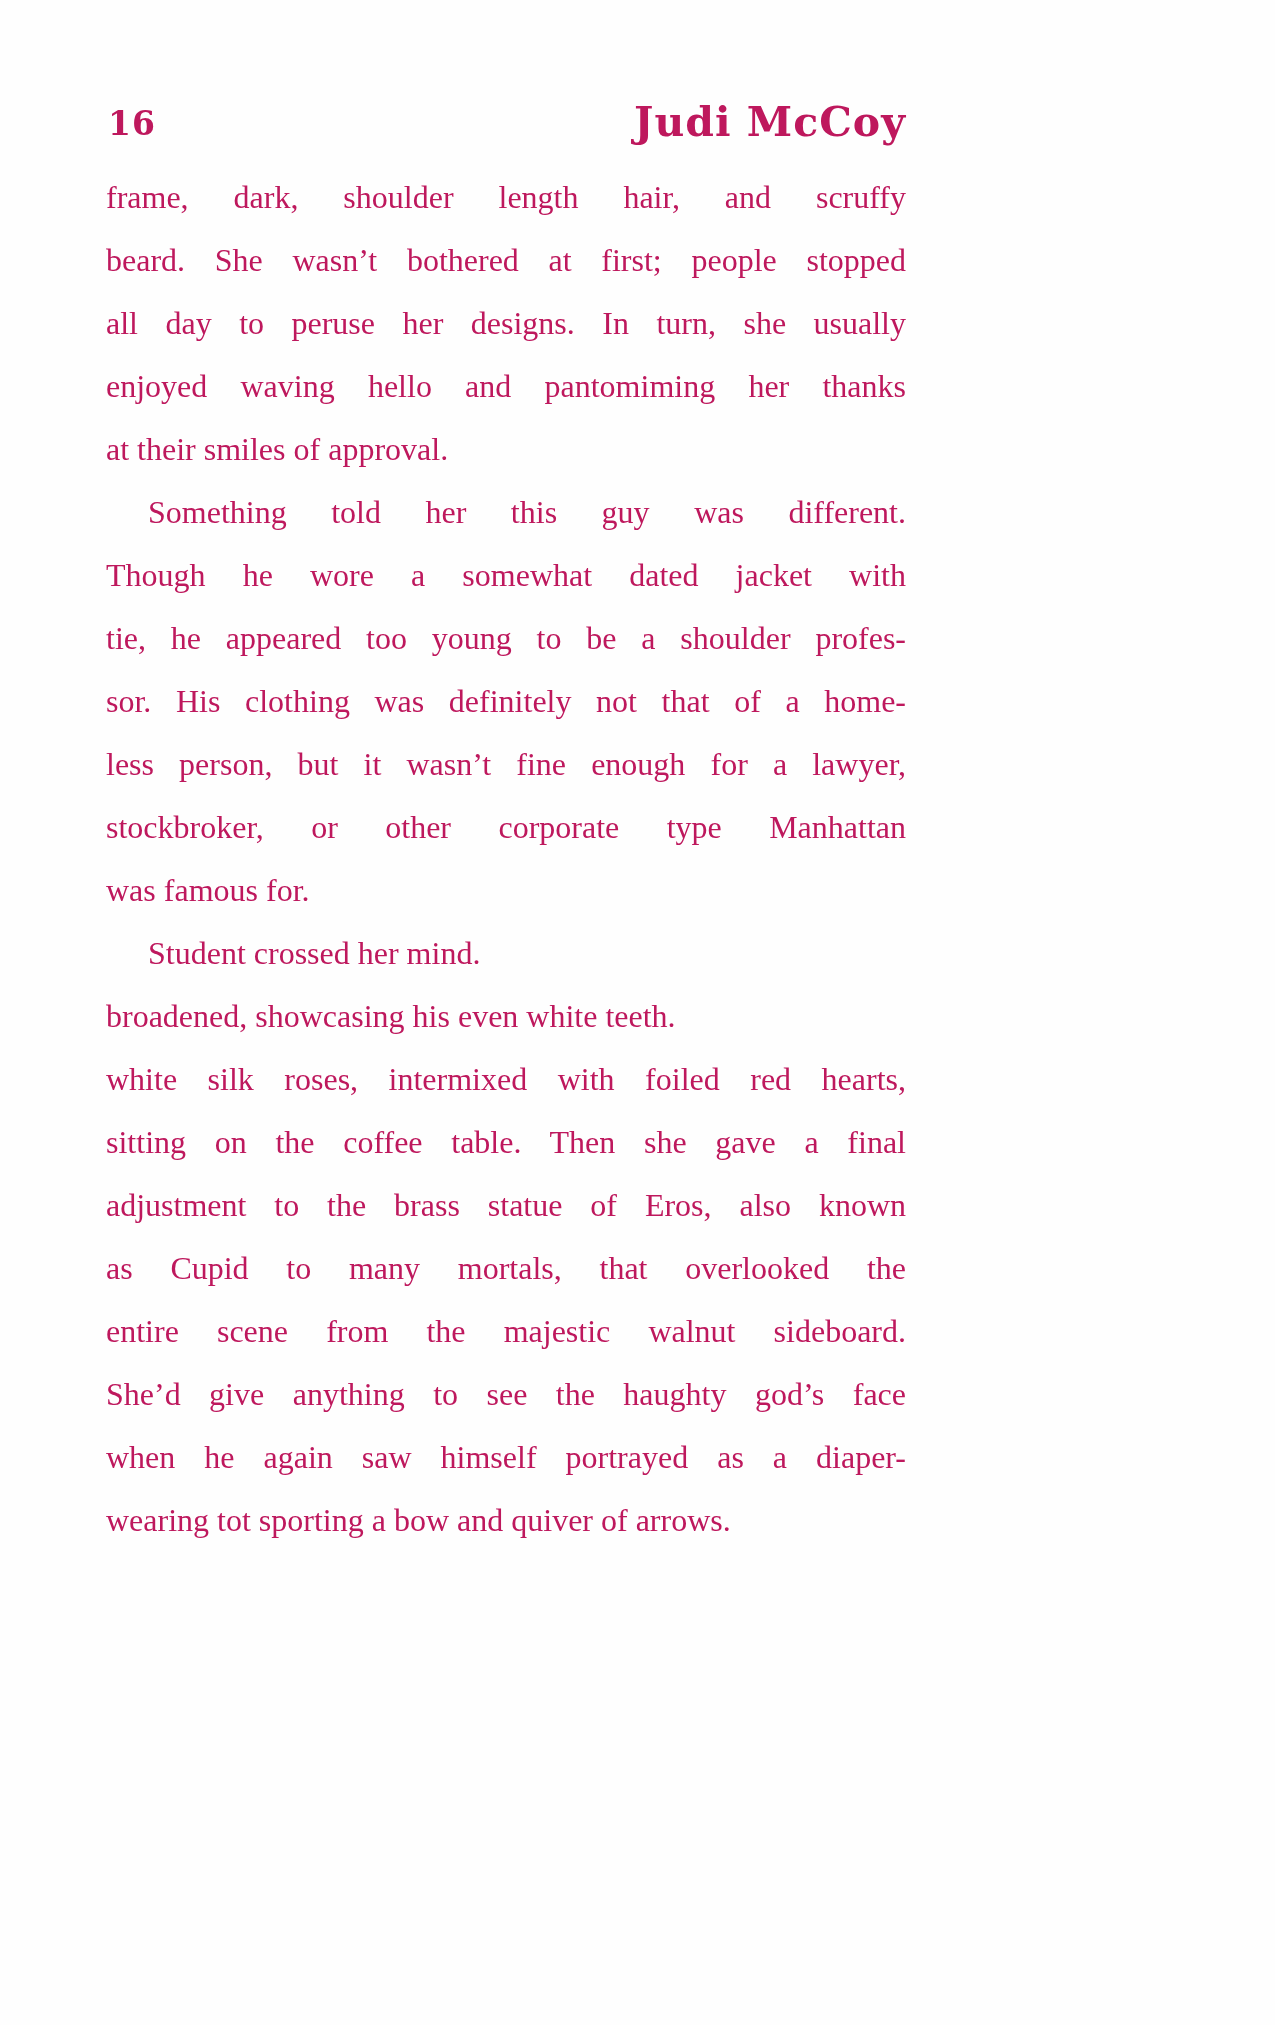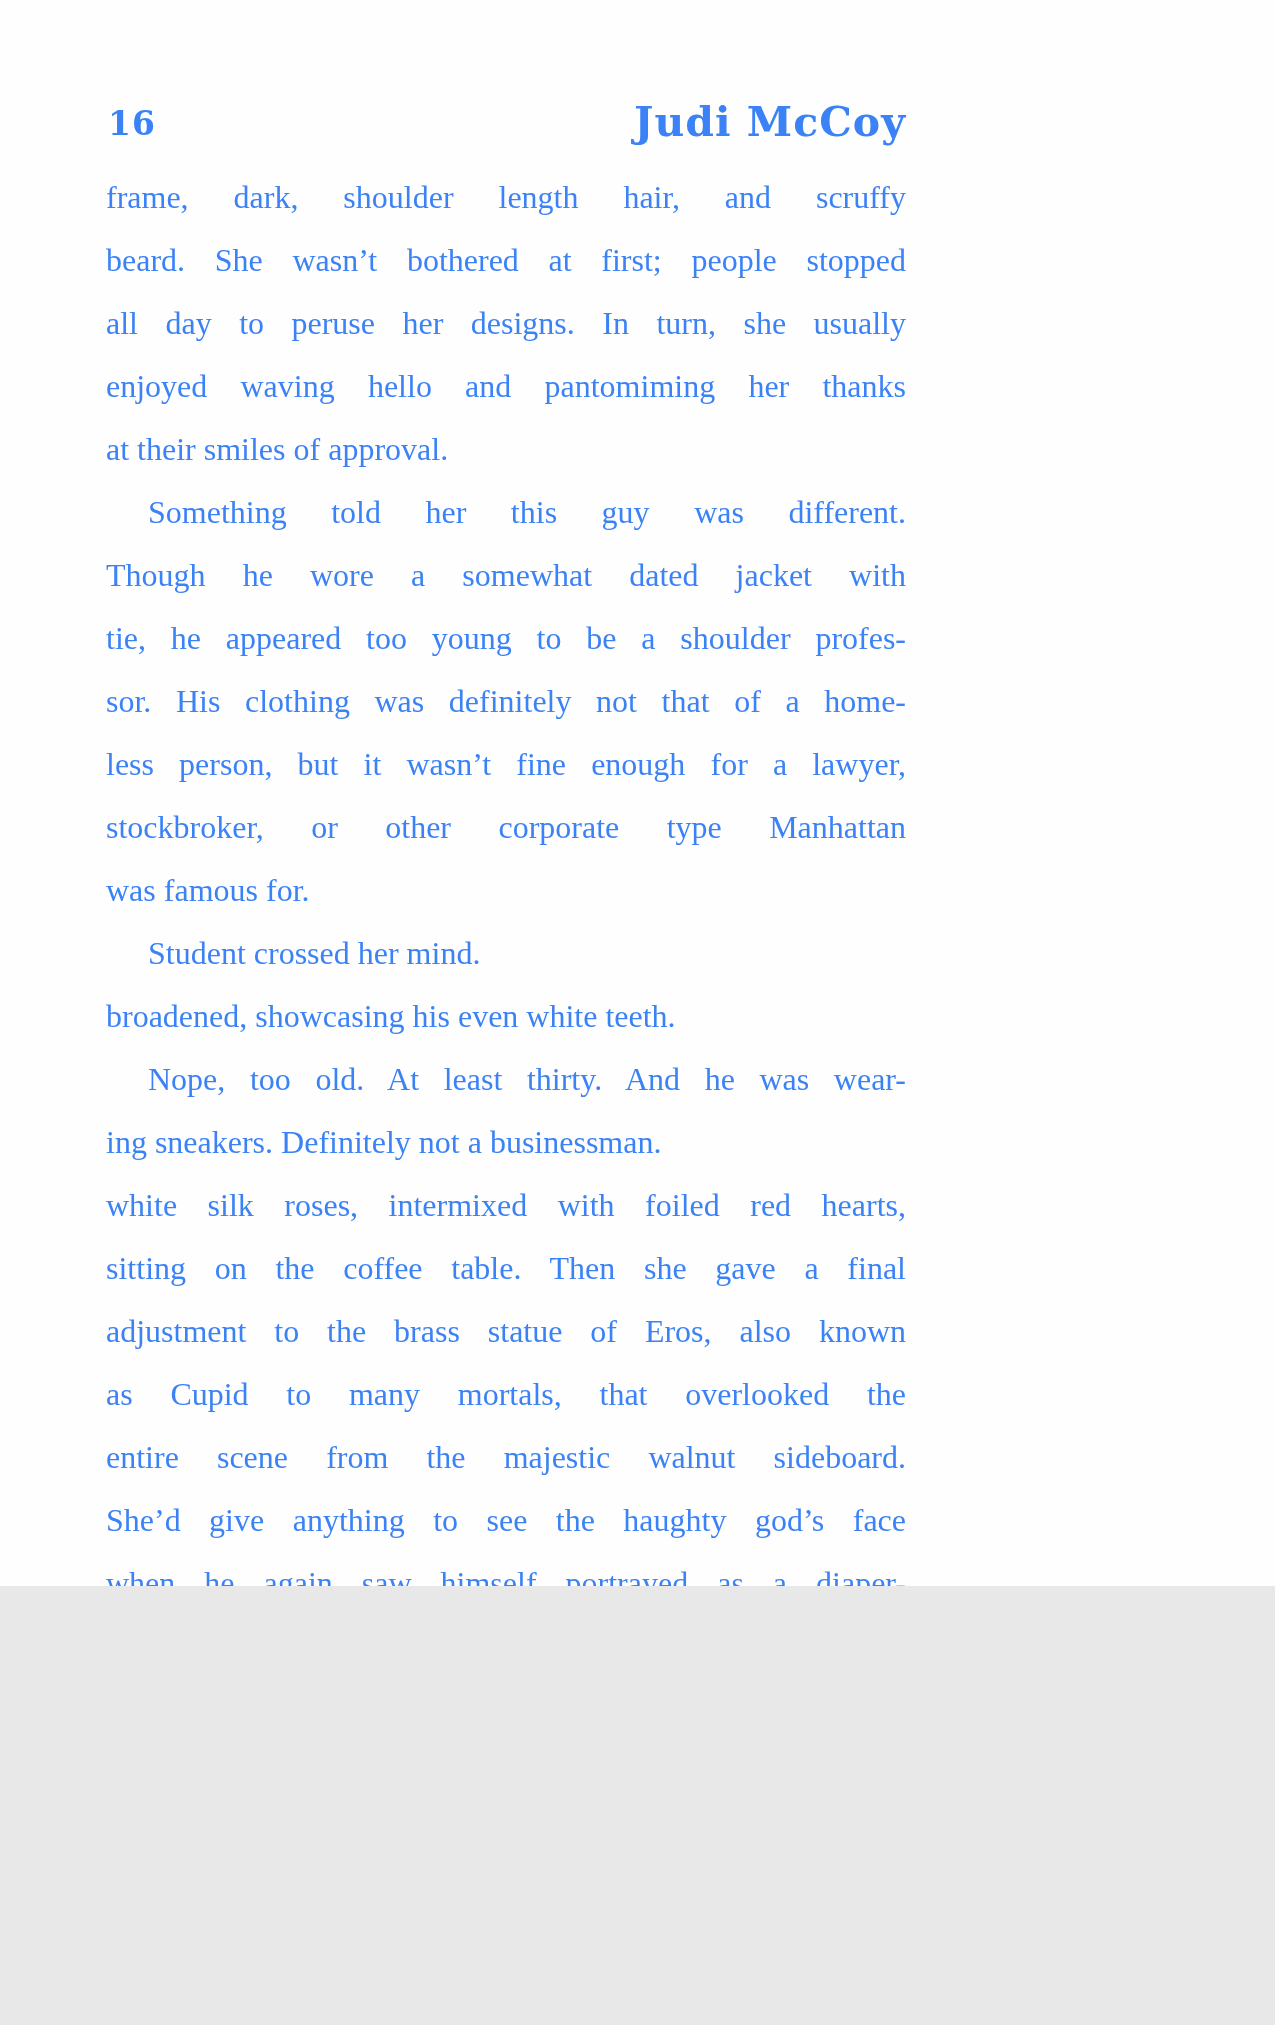--- a/index.html
+++ b/index.html
@@ -3,23 +3,23 @@
 <meta charset="utf-8">
 <style>
   html, body {
     margin: 0;
     padding: 0;
     background: #e8e8e8;
   }
   .page {
     position: relative;
     width: 1275px;
-    height: 1586px;
+    height: 2025px;
     background: #fefefe;
-    color: #3b82f6;
+    color: #be185d;
     overflow: hidden;
     font-family: "Liberation Serif", "DejaVu Serif", serif;
   }
   .content {
     position: absolute;
     left: 106px;
     top: 98px;
     width: 800px;
   }
   .header {
@@ -95,24 +95,20 @@
       </div>
 
       <div class="paragraph">
         <div class="line last indent">Student crossed her mind.</div>
       </div>
 
       <div class="paragraph">
         <div class="line last">broadened, showcasing his even white teeth.</div>
       </div>
 
-      <div class="paragraph">
-        <div class="line indent">Nope, too old. At least thirty. And he was wear-</div>
-        <div class="line last">ing sneakers. Definitely not a businessman.</div>
-      </div>
 
       <div class="paragraph">
         <div class="line">white silk roses, intermixed with foiled red hearts,</div>
         <div class="line">sitting on the coffee table. Then she gave a final</div>
         <div class="line">adjustment to the brass statue of Eros, also known</div>
         <div class="line">as Cupid to many mortals, that overlooked the</div>
         <div class="line">entire scene from the majestic walnut sideboard.</div>
         <div class="line">She’d give anything to see the haughty god’s face</div>
         <div class="line">when he again saw himself portrayed as a diaper-</div>
         <div class="line last">wearing tot sporting a bow and quiver of arrows.</div>

